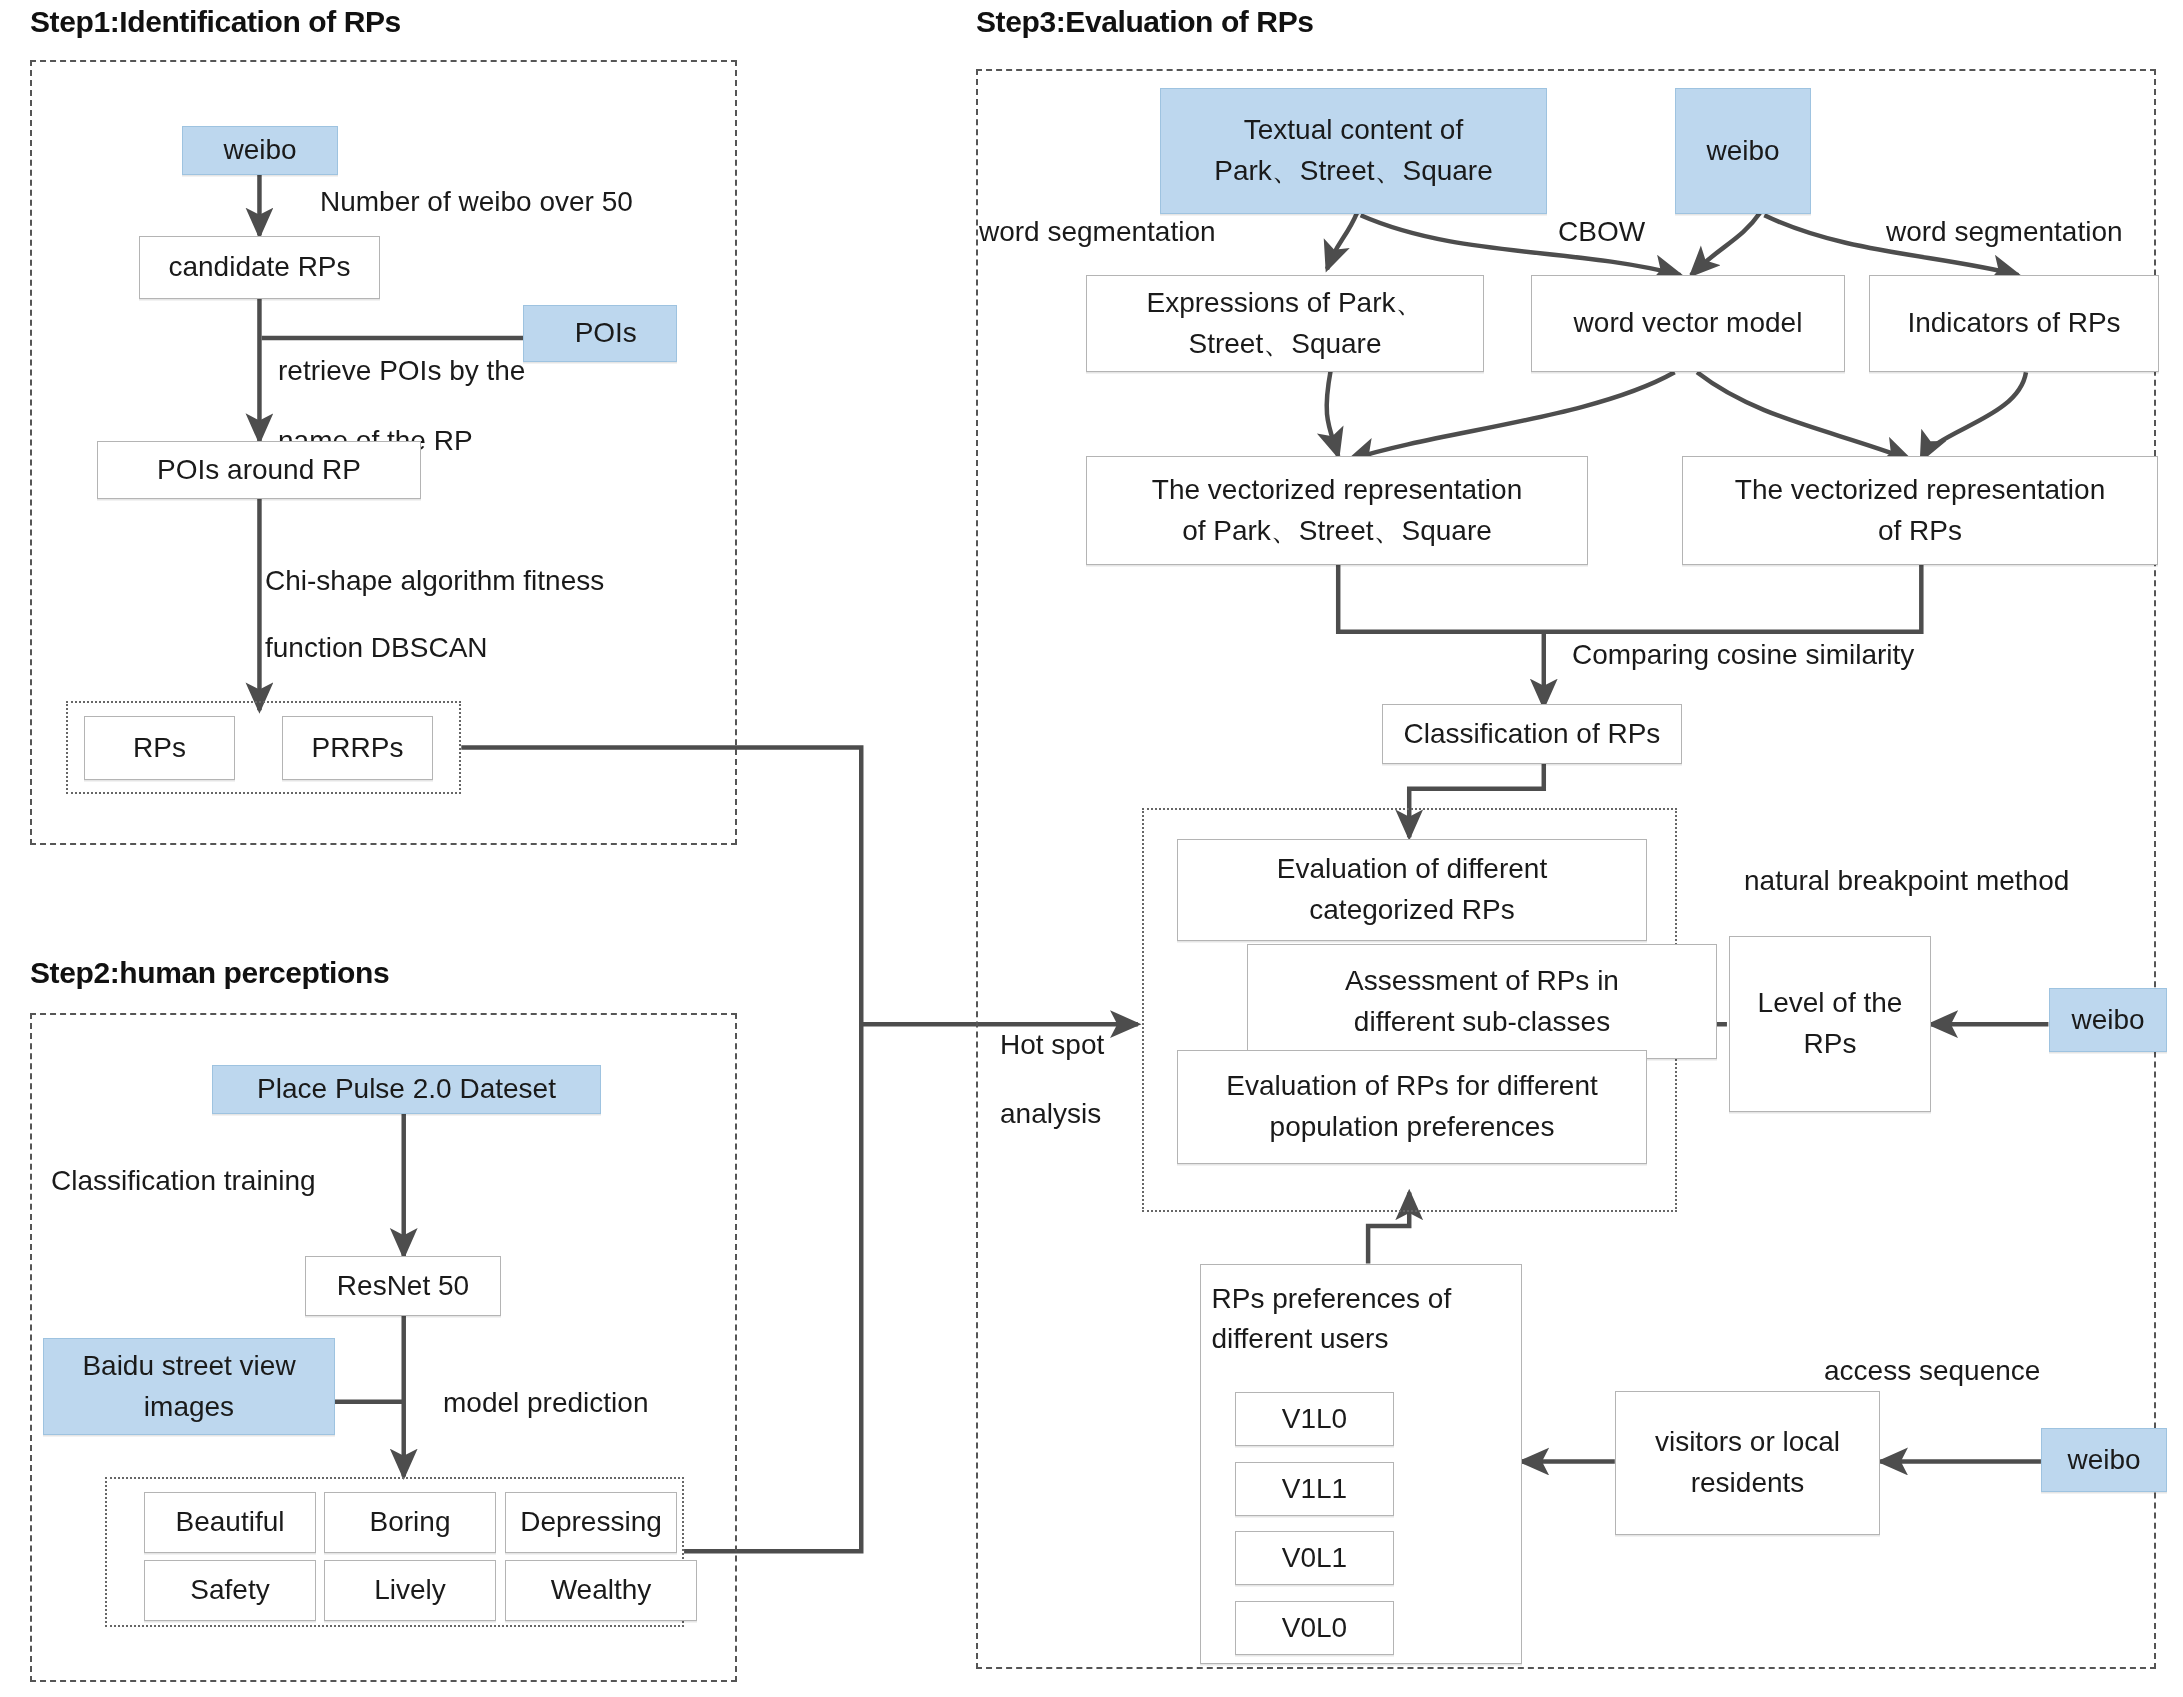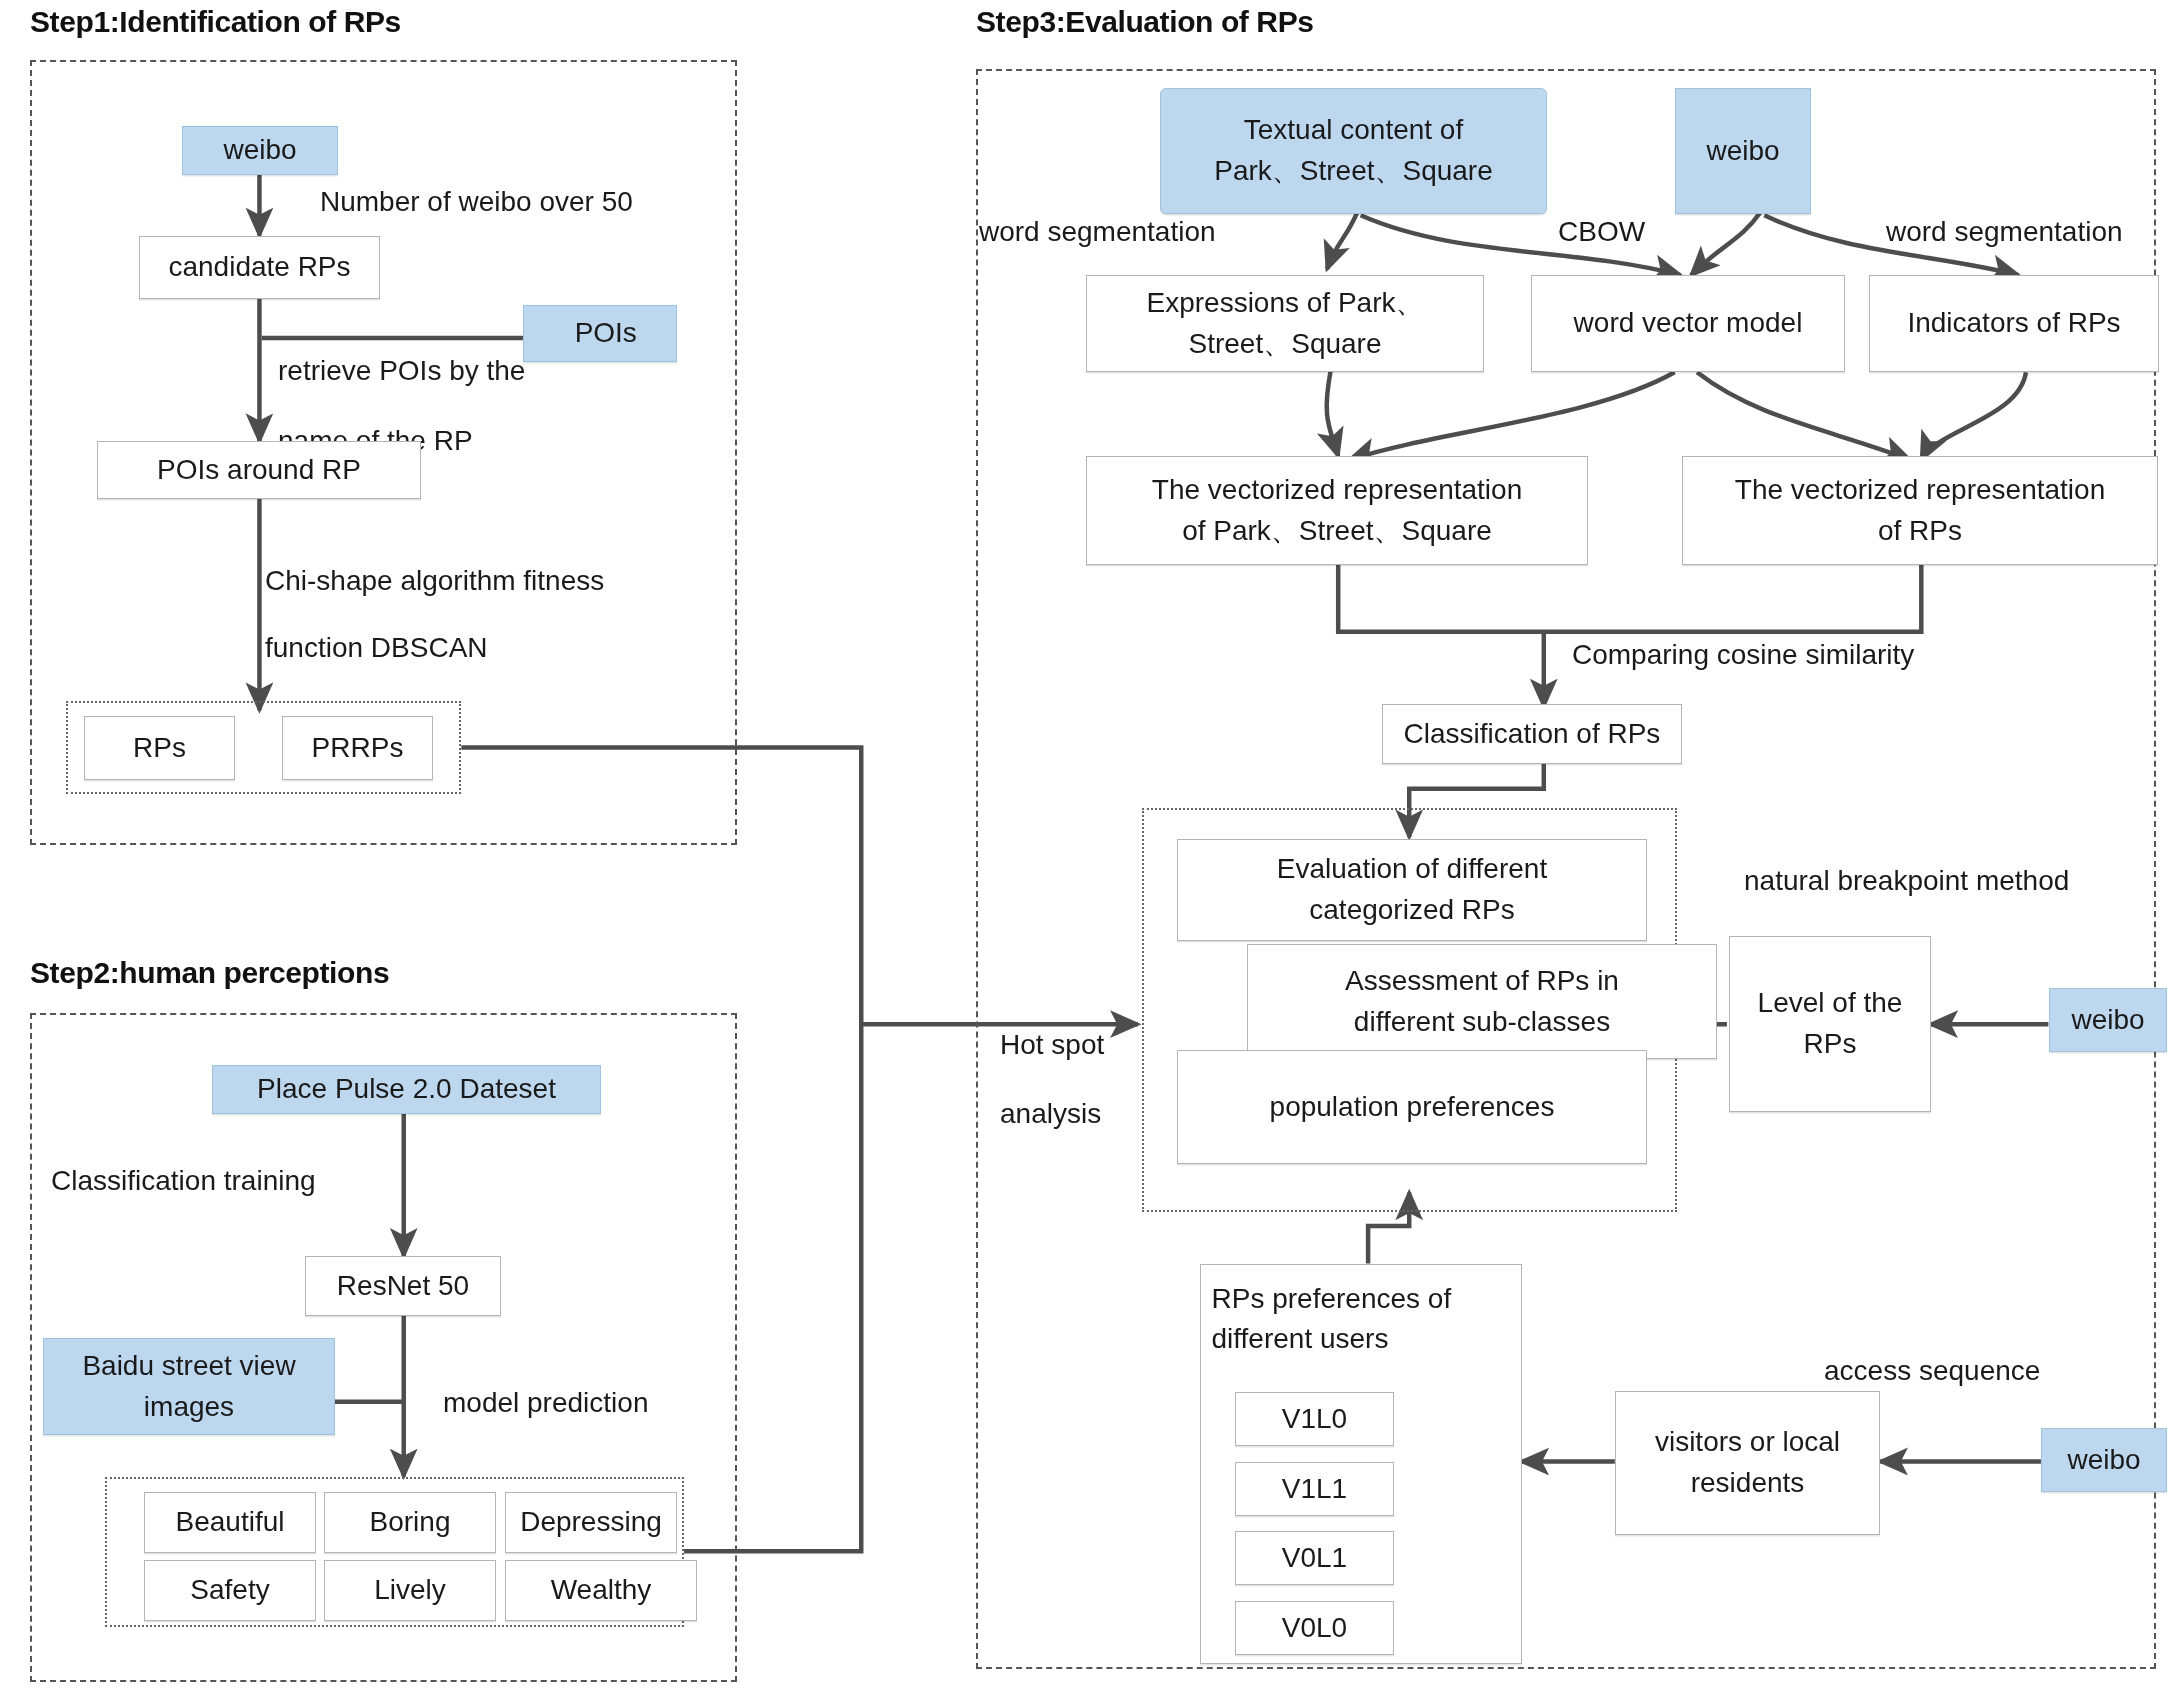--- a/index.html
+++ b/index.html
@@ -211,21 +211,21 @@
     <span class="ln">Wealthy</span>
   </div>
 
   <div class="edge-label" style="left:1000px; top:1024px;">Hot spot</div>
   <div class="edge-label" style="left:1000px; top:1093px;">analysis</div>
 
   <div class="step-title" style="left:976px; top:4.5px;">Step3:Evaluation of RPs</div>
 
   <div class="dashed-container" style="left:976px; top:69px; width:1180px; height:1600px;"></div>
 
-  <div class="node blue" style="left:1160px; top:88px; width:387px; height:126px;border-radius:6px;">
+  <div class="node blue" style="left:1160px; top:88px; width:387px; height:126px;">
     <span class="ln">Textual content of</span>
     <span class="ln">Park、Street、Square</span>
   </div>
 
   <div class="node blue" style="left:1675px; top:88px; width:136px; height:126px;">
     <span class="ln">weibo</span>
   </div>
 
   <div class="edge-label" style="left:979px; top:211px;">word segmentation</div>
   <div class="edge-label" style="left:1558px; top:211px;">CBOW</div>
@@ -266,20 +266,21 @@
     <span class="ln">Evaluation of different</span>
     <span class="ln">categorized RPs</span>
   </div>
 
   <div class="node" style="left:1247px; top:944px; width:470px; height:115px;">
     <span class="ln">Assessment of RPs in</span>
     <span class="ln">different sub-classes</span>
   </div>
 
   <div class="node" style="left:1177px; top:1050px; width:470px; height:114px;">
+    <span class="ln">Evaluation of RPs for different</span>
     <span class="ln">population preferences</span>
   </div>
 
   <div class="edge-label" style="left:1744px; top:860px;">natural breakpoint method</div>
 
   <div class="node" style="left:1729px; top:936px; width:202px; height:176px;">
     <span class="ln">Level of the</span>
     <span class="ln">RPs</span>
   </div>
 

